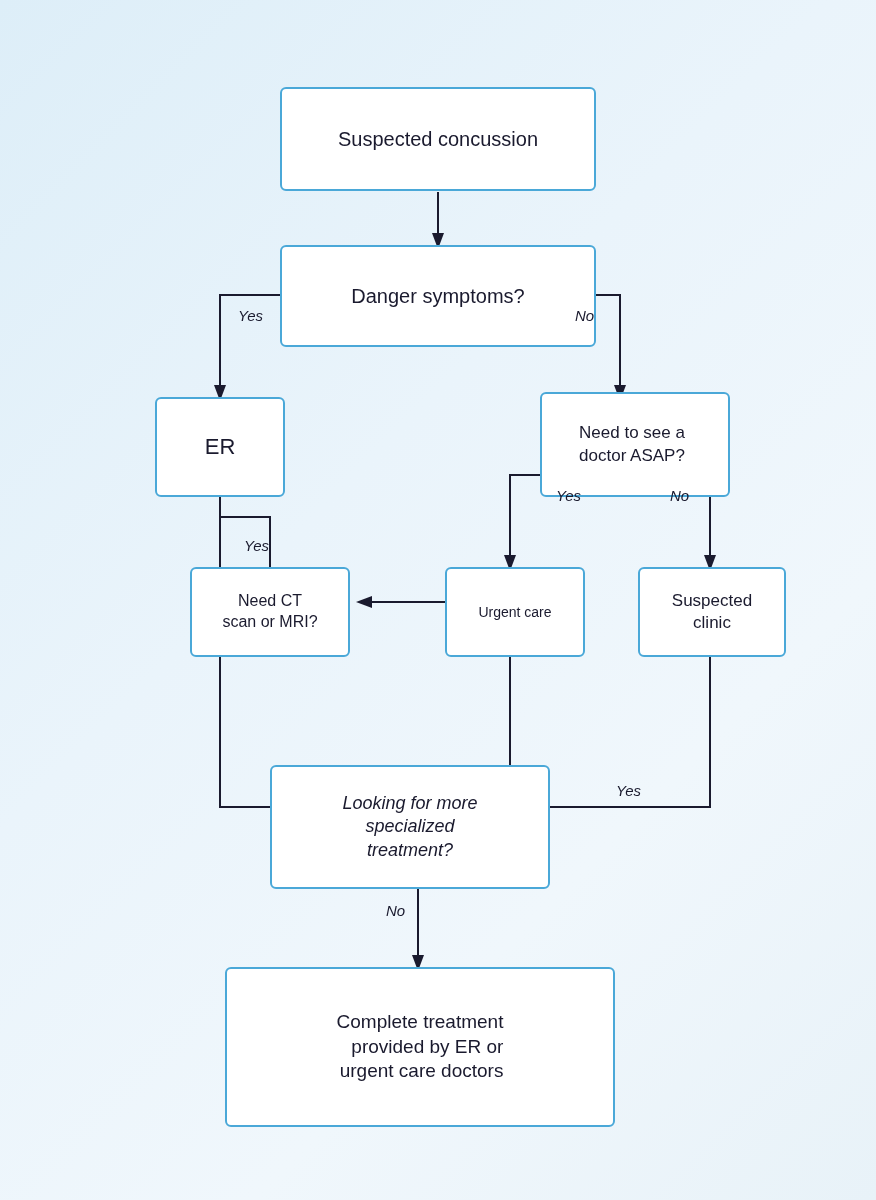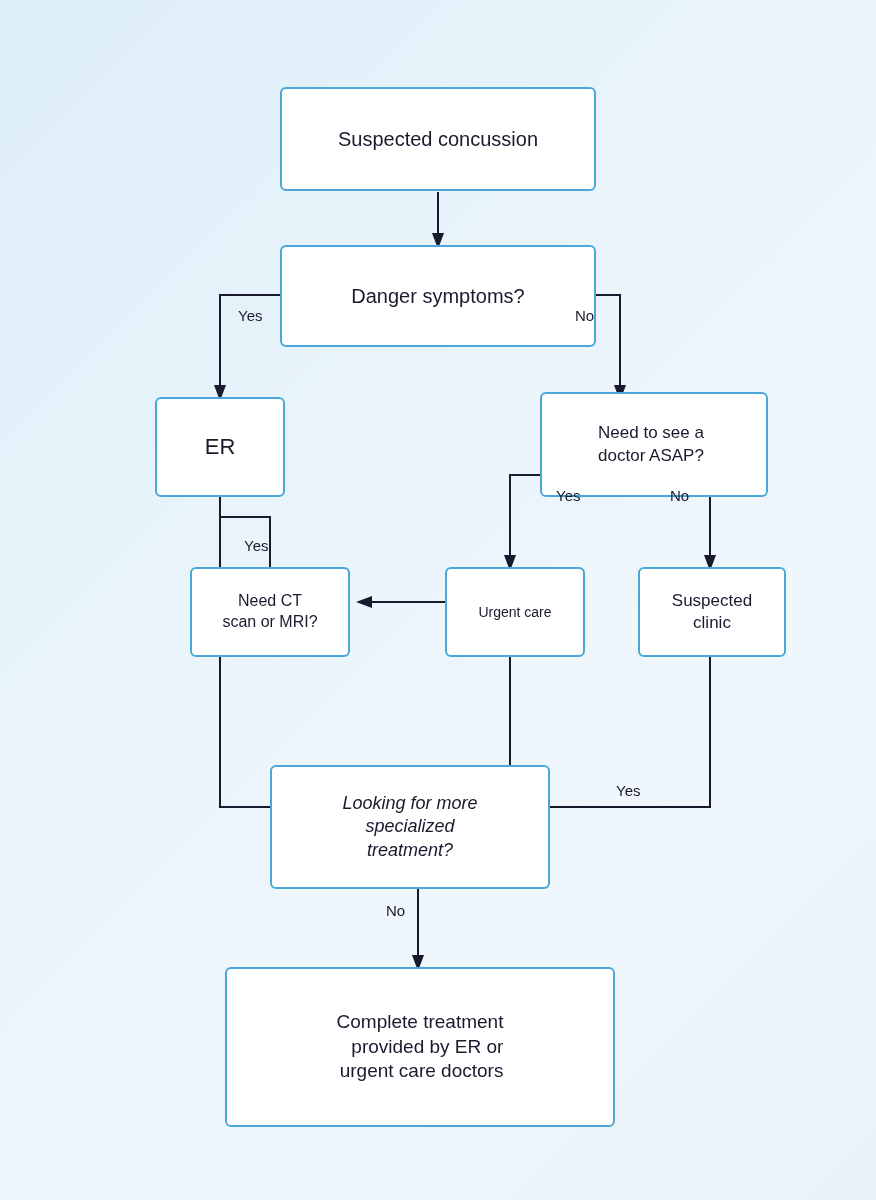--- a/index.html
+++ b/index.html
@@ -33,20 +33,21 @@
       font-size: 18px;
       color: #1a1a2e;
       line-height: 1.3;
       padding: 10px 14px;
     }
 
     .label {
       position: absolute;
       font-size: 15px;
       color: #1a1a2e;
+      font-style: italic;
     }
 
     svg.arrows {
       position: absolute;
       top: 0; left: 0;
       width: 876px;
       height: 1200px;
       pointer-events: none;
     }
 
@@ -102,21 +103,21 @@
   </div>
 
   <div class="box" style="left:280px; top:218px; width:316px; height:102px; font-size:20px;">
     <span>Danger symptoms?</span>
   </div>
 
   <div class="box" style="left:155px; top:370px; width:130px; height:100px; font-size:22px;">
     <span>ER</span>
   </div>
 
-  <div class="box" style="left:540px; top:365px; width:228px; height:105px; font-size:17px;padding-left:8px;">
+  <div class="box" style="left:540px; top:365px; width:190px; height:105px; font-size:17px;padding-left:8px;">
     <span style="white-space:pre-line;">Need to see a
 doctor ASAP?</span>
   </div>
 
   <div class="box" style="left:190px; top:540px; width:160px; height:90px; font-size:16px;">
     <span style="white-space:pre-line;">Need CT
 scan or MRI?</span>
   </div>
 
   <div class="box" style="left:445px; top:540px; width:140px; height:90px; font-size:14px;">

